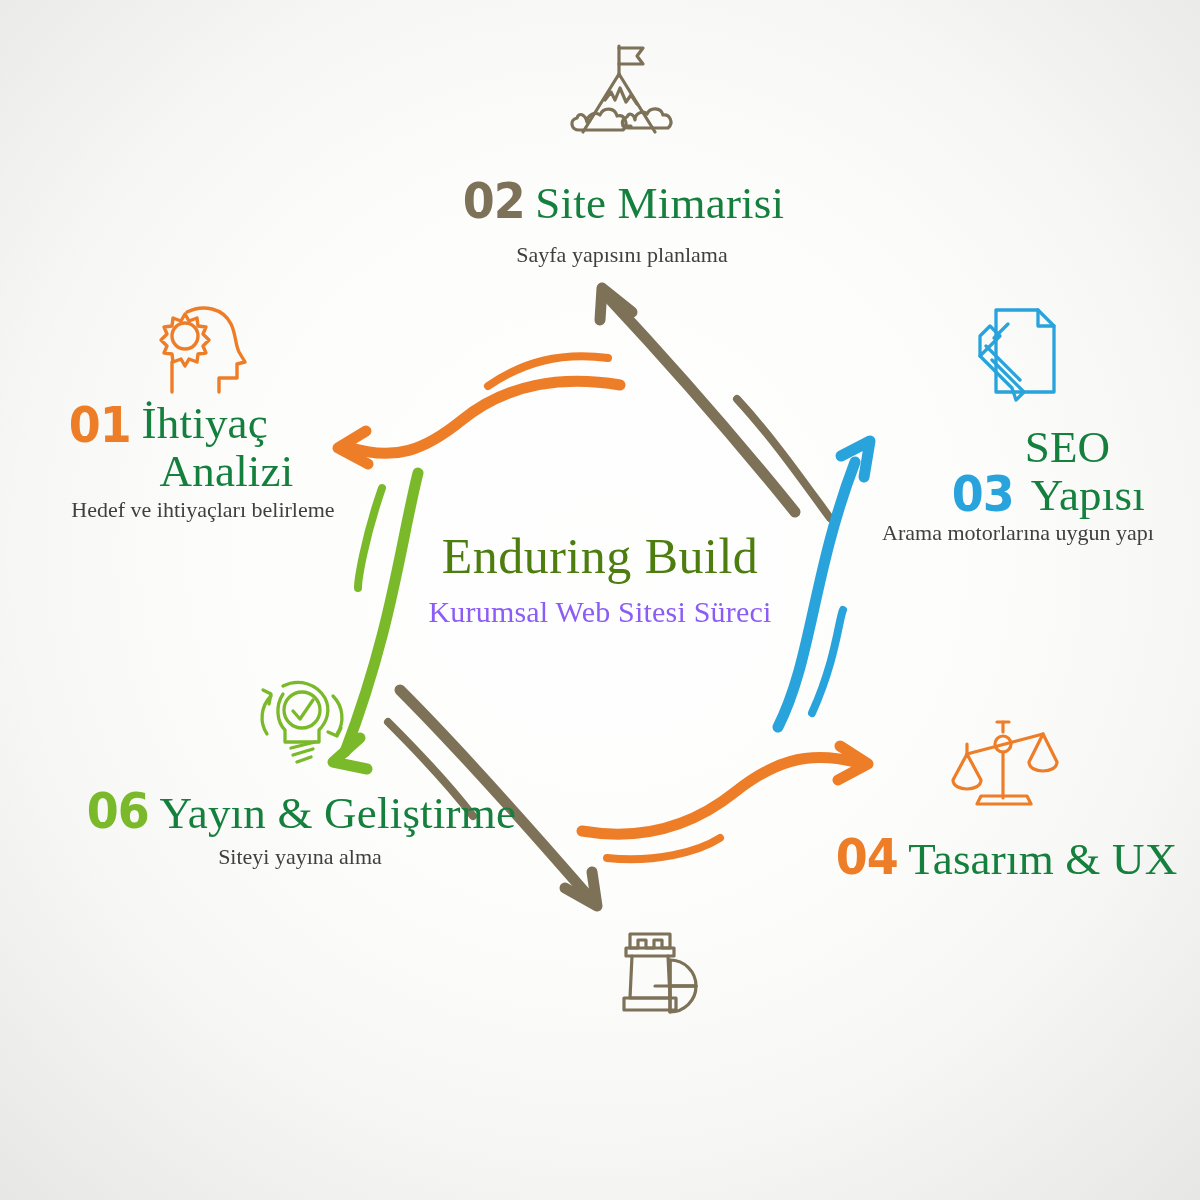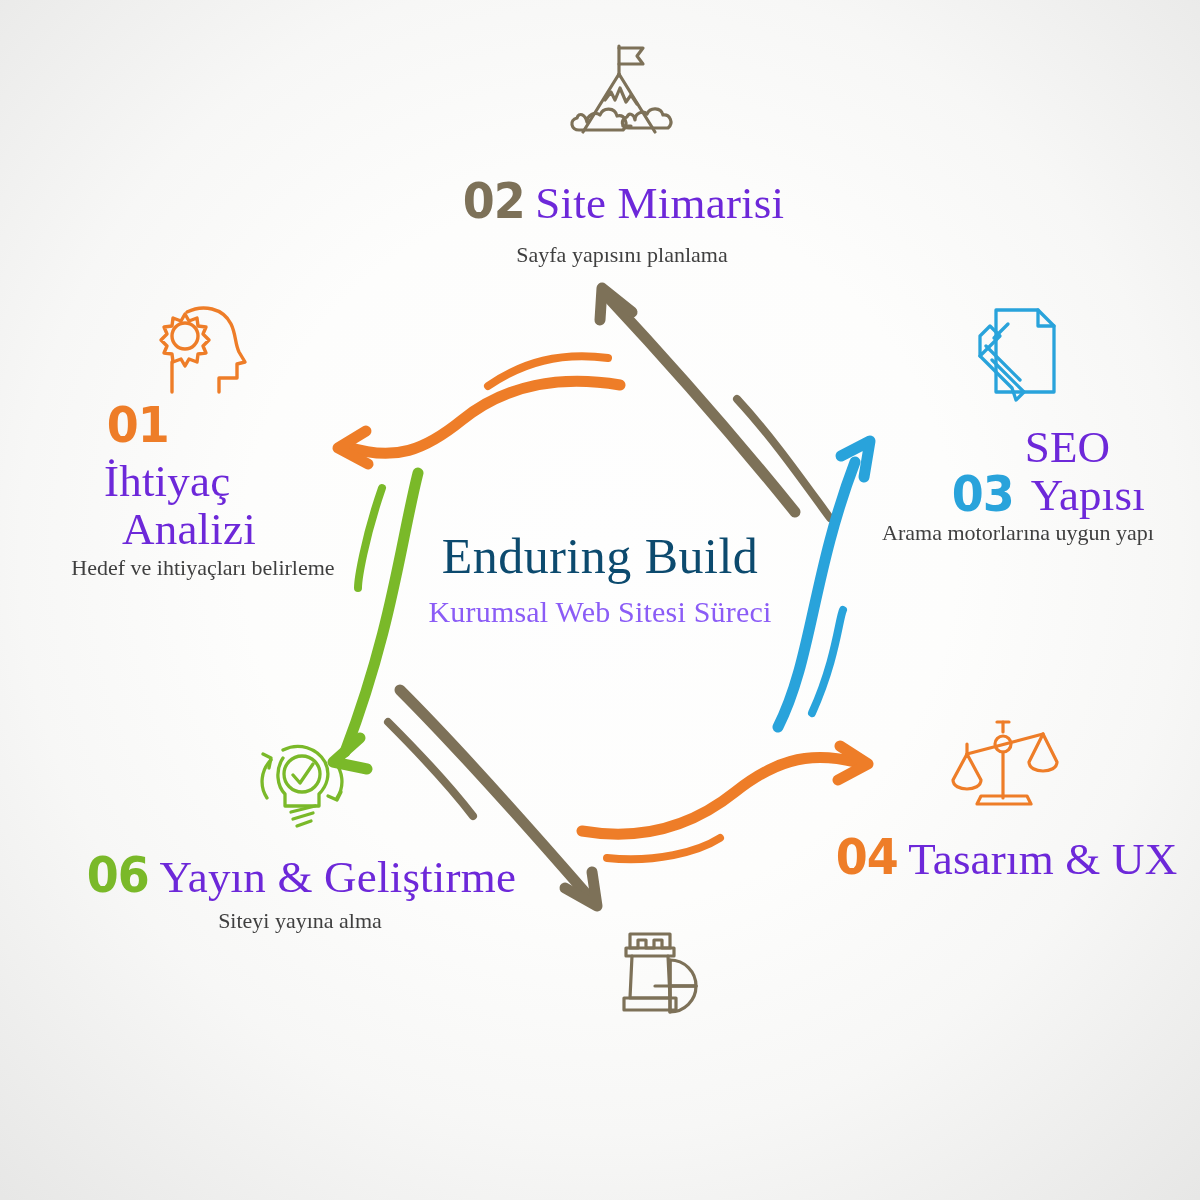--- a/index.html
+++ b/index.html
@@ -22,38 +22,38 @@
     font-family:"DejaVu Sans", sans-serif;
     font-weight:bold;
     font-size:50px;
     letter-spacing:-1px;
     line-height:1;
     transform:scaleX(.92);
   }
   .ttl{
     font-family:"Liberation Serif", serif;
     font-size:45px;
-    color:#6d28d9;
+    color:#15803d;
     line-height:1.06;
     letter-spacing:.2px;
   }
   .ttl.twoline{white-space:normal;text-align:center;}
   .sub{
     font-family:"Liberation Serif", serif;
     font-size:22px;
     color:#3f3f3f;
     text-align:center;
     margin-top:6px;
     white-space:nowrap;
   }
 
   
   #step01{left:0px;  top:296px; width:400px;}
   #step01 .icon{height:104px;}
-  #step01 .headline{justify-content:flex-start;padding-left:104px;align-items:flex-start;flex-direction:column;}
+  #step01 .headline{justify-content:flex-start;padding-left:66px;align-items:flex-start;}
   #step01 .sub{margin-top:2px;padding-left:6px;}
 
   #step02{left:352px; top:36px; width:540px;}
   #step02 .icon{height:118px;}
   #step02 .headline{margin-top:22px;}
   #step02 .sub{margin-top:14px;}
 
   #step03{left:820px; top:300px; width:380px;}
   #step03 .icon{height:104px;}
   #step03 .headline{margin-top:20px;padding-left:74px;align-items:flex-end;}
@@ -62,32 +62,32 @@
   #step04{left:810px; top:718px; width:390px;}
   #step04 .icon{height:96px;}
   #step04 .headline{margin-top:18px;}
   #step04 .sub{margin-top:10px;}
 
   #step05{left:380px; top:926px; width:560px;}
   #step05 .icon{height:100px;}
   #step05 .headline{margin-top:16px;}
   #step05 .sub{margin-top:10px;}
 
-  #step06{left:60px; top:736px; width:480px;}
+  #step06{left:60px; top:672px; width:480px;}
   #step06 .icon{height:98px;}
   #step06 .headline{margin-top:16px;}
   #step06 .sub{margin-top:6px;}
 
   
   #center{
     position:absolute;left:300px;top:530px;width:600px;text-align:center;
   }
   #center .c-title{
     font-family:"Liberation Serif", serif;
-    font-size:50px;color:#0c4a6e;line-height:1.05;letter-spacing:.5px;
+    font-size:50px;color:#4d7c0f;line-height:1.05;letter-spacing:.5px;
   }
   #center .c-sub{
     font-family:"Liberation Serif", serif;
     font-size:30px;color:#8b5cf6;margin-top:12px;letter-spacing:.2px;
   }
 
   #arrows{position:absolute;left:0;top:0;width:1200px;height:1200px;pointer-events:none;}
   .ico{display:block;}
 </style>
 </head>

